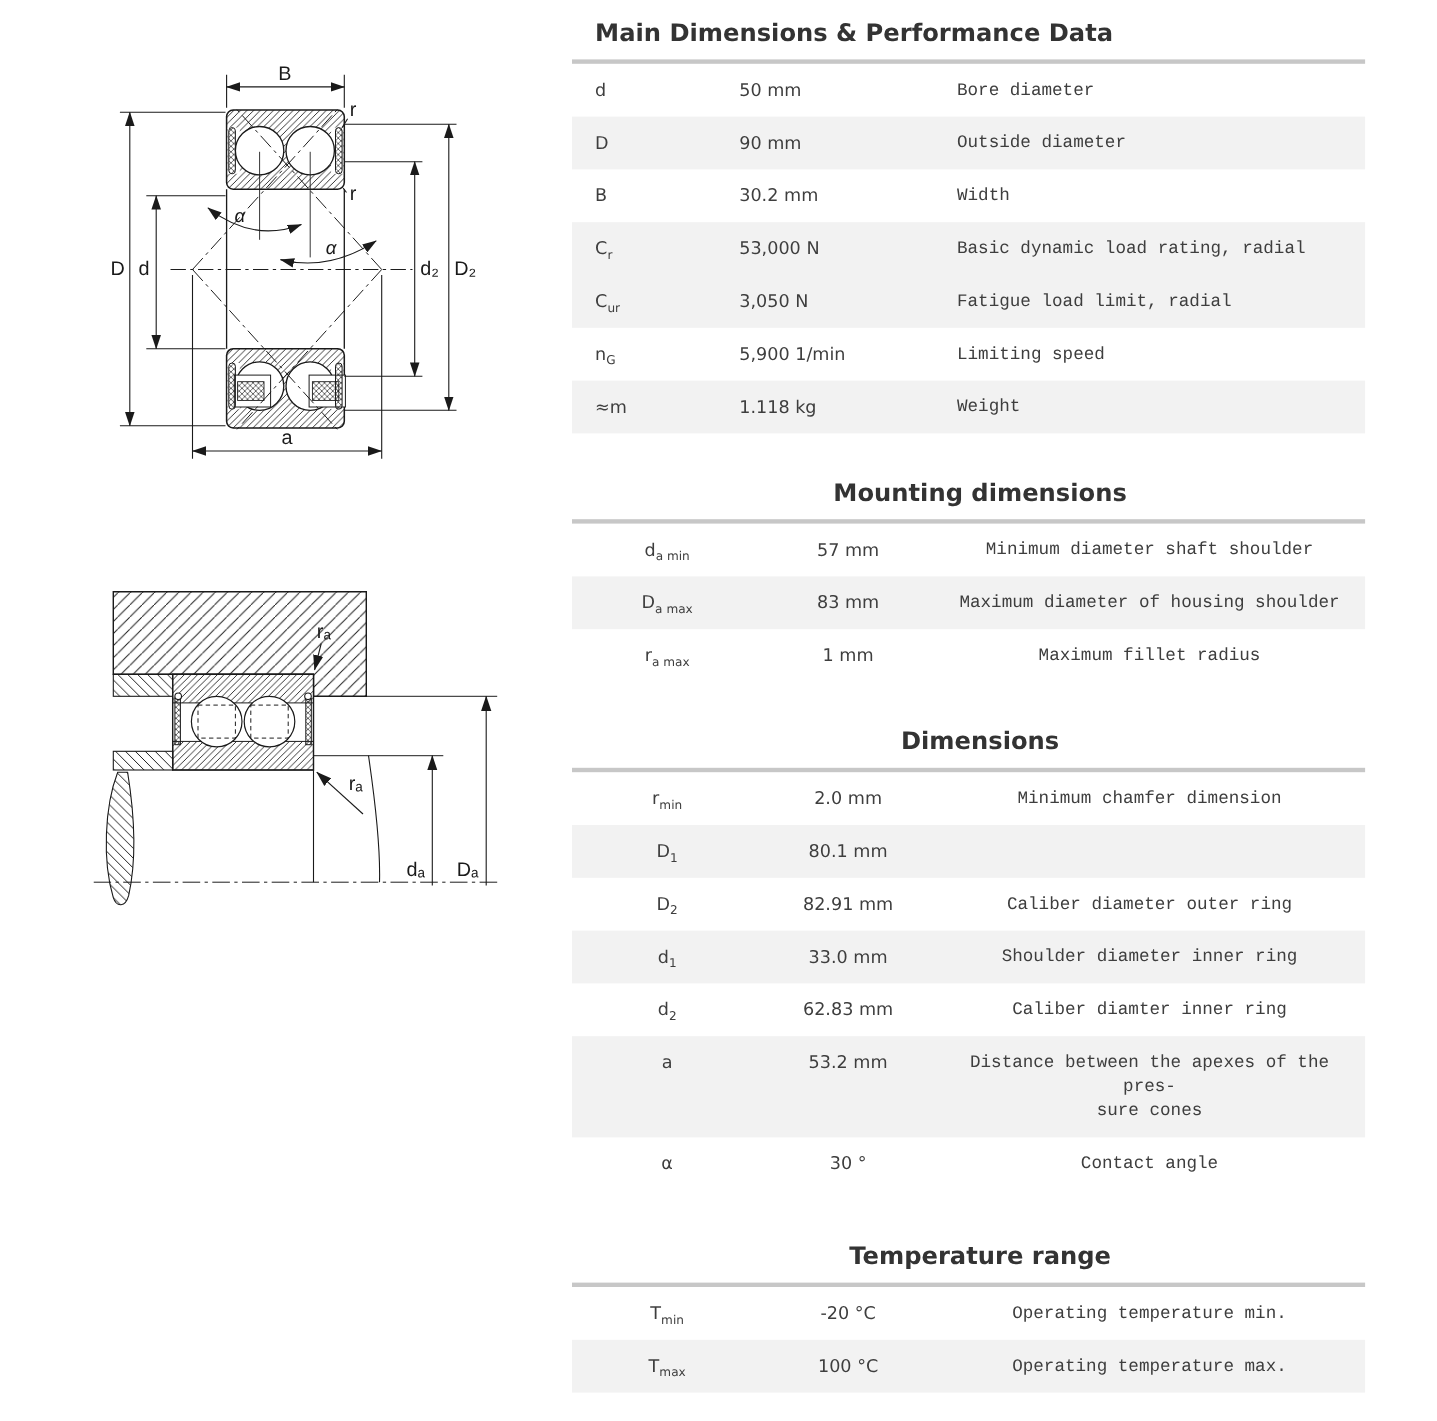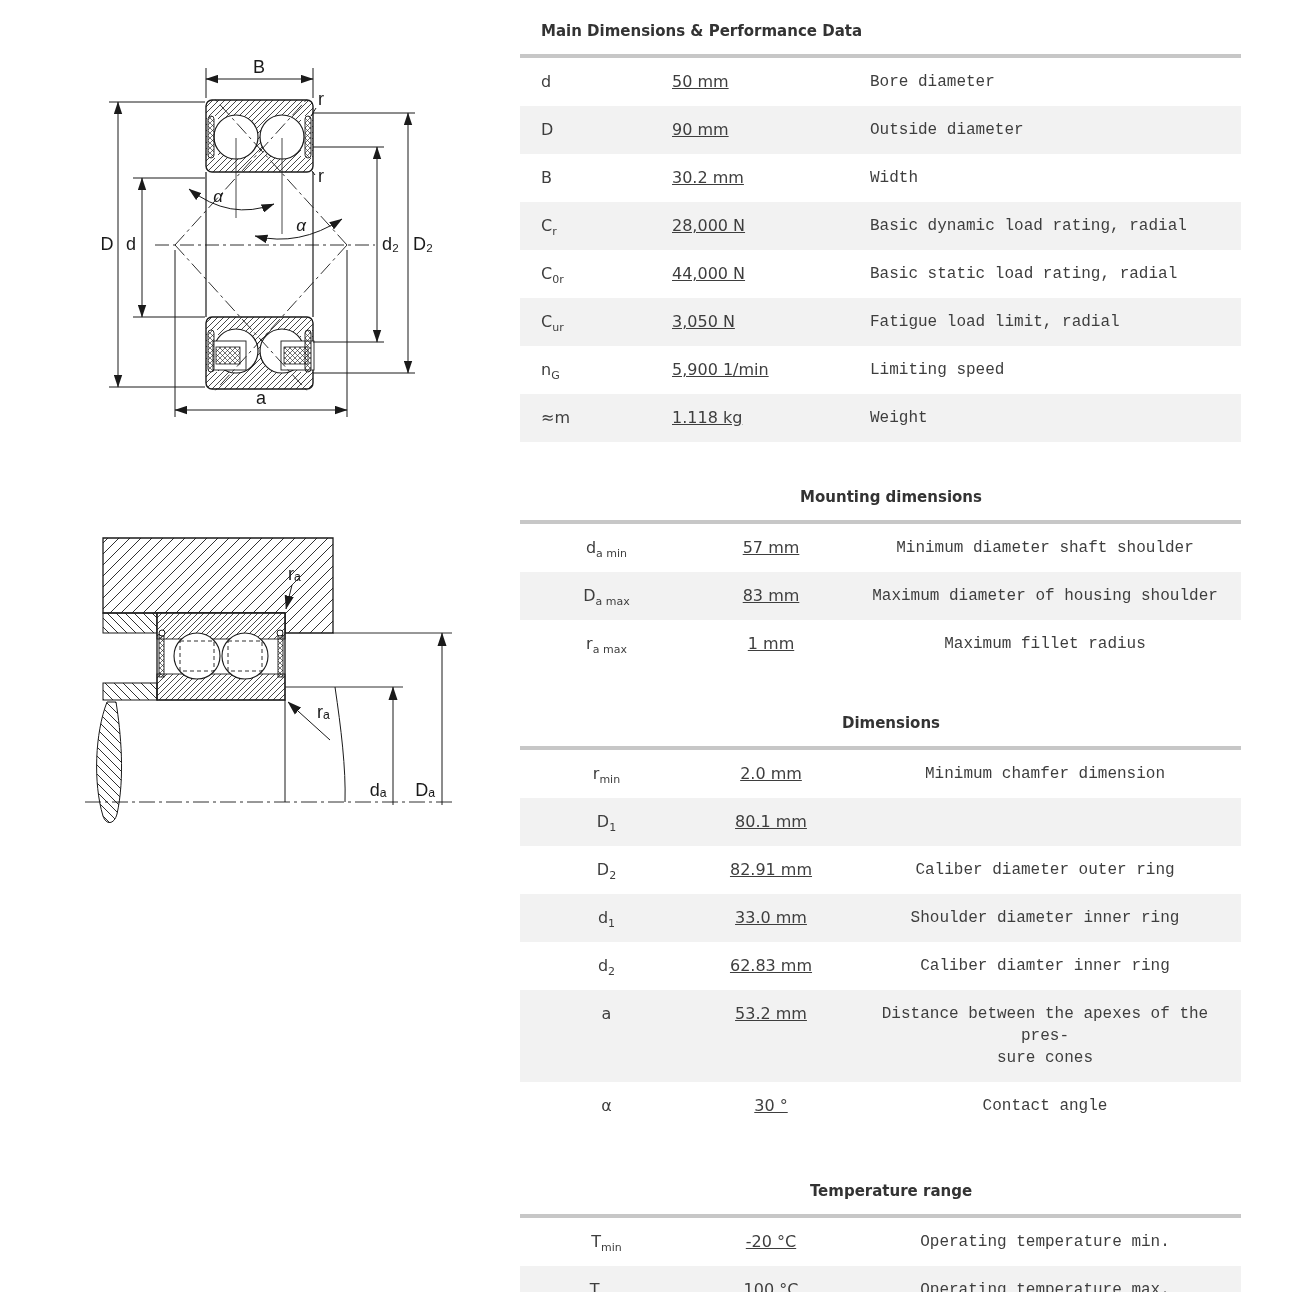--- a/index.html
+++ b/index.html
@@ -5,28 +5,28 @@
   html,body{margin:0;padding:0;background:#ffffff;}
   body{width:1306px;height:1292px;position:relative;overflow:hidden;
        font-family:"DejaVu Sans","Liberation Sans",sans-serif;}
   .drawing{position:absolute;}
   #drawing-bearing{left:85px;top:48px;}
   #drawing-mounting{left:85px;top:528px;}
   .tables{position:absolute;left:520px;top:22px;width:721px;}
   .section{margin:0;}
   .section + .section{margin-top:46px;text-align:center;}
   #section-3{margin-top:52px;}
-  .section-heading{font-size:15px;font-weight:bold;color:#333333;
+  .section-heading{font-size:22px;font-weight:bold;color:#333333;
                    margin:0 0 14px 21px;line-height:18px;}
   .rule{height:4px;background:#c7c7c7;}
   .row{display:flex;align-items:flex-start;padding:13px 0;line-height:22px;
        font-size:16px;color:#3e3e3e;}
   .row.stripe{background:#f2f2f2;}
   .col-sym{width:131px;padding-left:21px;flex:none;}
-  .col-val{width:198px;flex:none;text-decoration:underline;}
+  .col-val{width:198px;flex:none;}
   .col-desc{width:350px;flex:none;white-space:pre-line;font-family:Liberation Mono, monospace;}
   .col-sym sub{font-size:11px;line-height:0;}
   svg text{font-family:"Liberation Sans","DejaVu Sans",sans-serif;fill:#1a1a1a;}
   .dlabel{font-size:18px;}
   .alabel{font-size:17px;font-style:italic;}
 </style>
 </head>
 <body>
 
 <svg id="drawing-bearing" class="drawing" width="360" height="385" viewBox="0 0 360 385">
@@ -189,27 +189,22 @@
           <span class="col-val">90 mm</span>
           <span class="col-desc">Outside diameter</span>
         </div>
         <div class="row">
           <span class="col-sym"><span>B</span><sub></sub></span>
           <span class="col-val">30.2 mm</span>
           <span class="col-desc">Width</span>
         </div>
         <div class="row stripe">
           <span class="col-sym"><span>C</span><sub>r</sub></span>
-          <span class="col-val">28,000 N</span>
+          <span class="col-val">53,000 N</span>
           <span class="col-desc">Basic dynamic load rating, radial</span>
-        </div>
-        <div class="row">
-          <span class="col-sym"><span>C</span><sub>0r</sub></span>
-          <span class="col-val">44,000 N</span>
-          <span class="col-desc">Basic static load rating, radial</span>
         </div>
         <div class="row stripe">
           <span class="col-sym"><span>C</span><sub>ur</sub></span>
           <span class="col-val">3,050 N</span>
           <span class="col-desc">Fatigue load limit, radial</span>
         </div>
         <div class="row">
           <span class="col-sym"><span>n</span><sub>G</sub></span>
           <span class="col-val">5,900 1/min</span>
           <span class="col-desc">Limiting speed</span>

